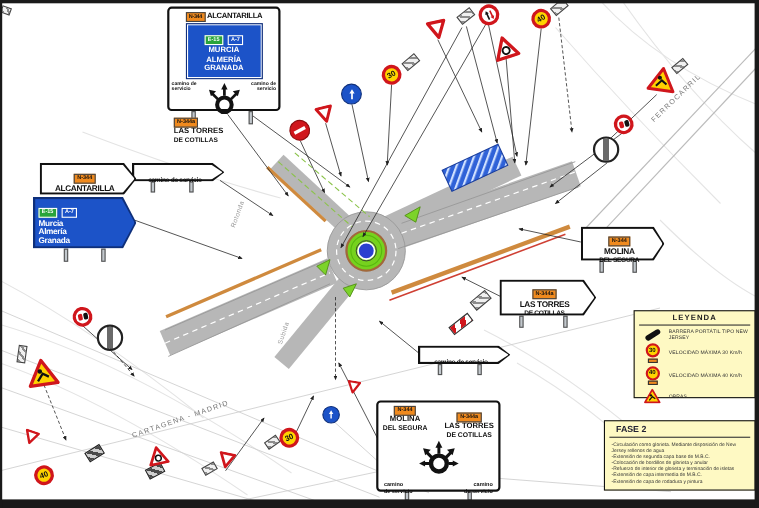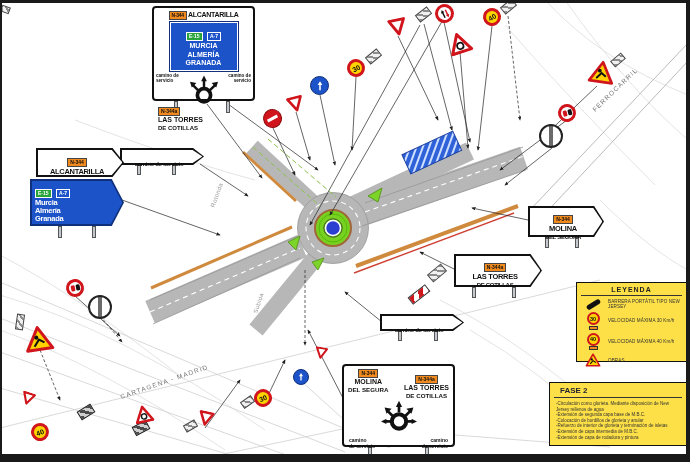--- a/index.html
+++ b/index.html
@@ -70,21 +70,21 @@
   .noovertake i.a{background:#d0161c;}.noovertake i.b{background:#111;}
   .endres{width:24px;height:24px;border:2px solid #222;border-radius:50%;
        background:linear-gradient(90deg,#fff 38%,#6a6a6a 38%,#6a6a6a 62%,#fff 62%);}
   .priocirc{width:19px;height:19px;background:#fff;border:3px solid #d0161c;border-radius:50%;
        display:flex;align-items:center;justify-content:center;}
   .pstr{background:repeating-linear-gradient(45deg,#8d8d8d 0 2px,#f0f0f0 2px 5px);border:1px solid #444;}
   .pdark{background:repeating-linear-gradient(45deg,#4a4a4a 0 3px,#cfcfcf 3px 6px);border:1px solid #222;}
   .pred{background:repeating-linear-gradient(120deg,#d0161c 0 5px,#fff 5px 10px);border:1px solid #333;}
 
   
-  .box{position:absolute;background:#fde047;border:1.2px solid #111;z-index:25;}
+  .box{position:absolute;background:#fef9c3;border:1.2px solid #111;z-index:25;}
   .box .ttl{font-size:7px;font-weight:bold;color:#222;text-align:center;letter-spacing:1px;
             padding:3px 0 2px;border-bottom:0.8px solid #333;margin:0 4px;}
   .lg-row{display:flex;align-items:center;gap:5px;padding:3px 2px 0 6px;}
   .lg-ic{width:20px;display:flex;justify-content:center;align-items:center;flex:none;}
   .lg-tx{font-size:4.6px;color:#333;letter-spacing:0.1px;}
   .lg-barrier{display:block;width:15px;height:5px;background:#111;border-radius:3px;transform:rotate(-32deg);}
   .lg-speed{display:flex;flex-direction:column;align-items:center;}
   .lg-speed .spd{width:13px;height:13px;border-width:2.4px;font-size:5.5px;}
   .lg-plate{width:9px;height:4px;background:#f08a1e;border:0.5px solid #333;margin-top:0.5px;}
   .fase-ttl{font-size:8px;font-weight:bold;color:#223;padding:3px 0 2px 6px;border-bottom:0.8px solid #333;margin:0 4px;}

